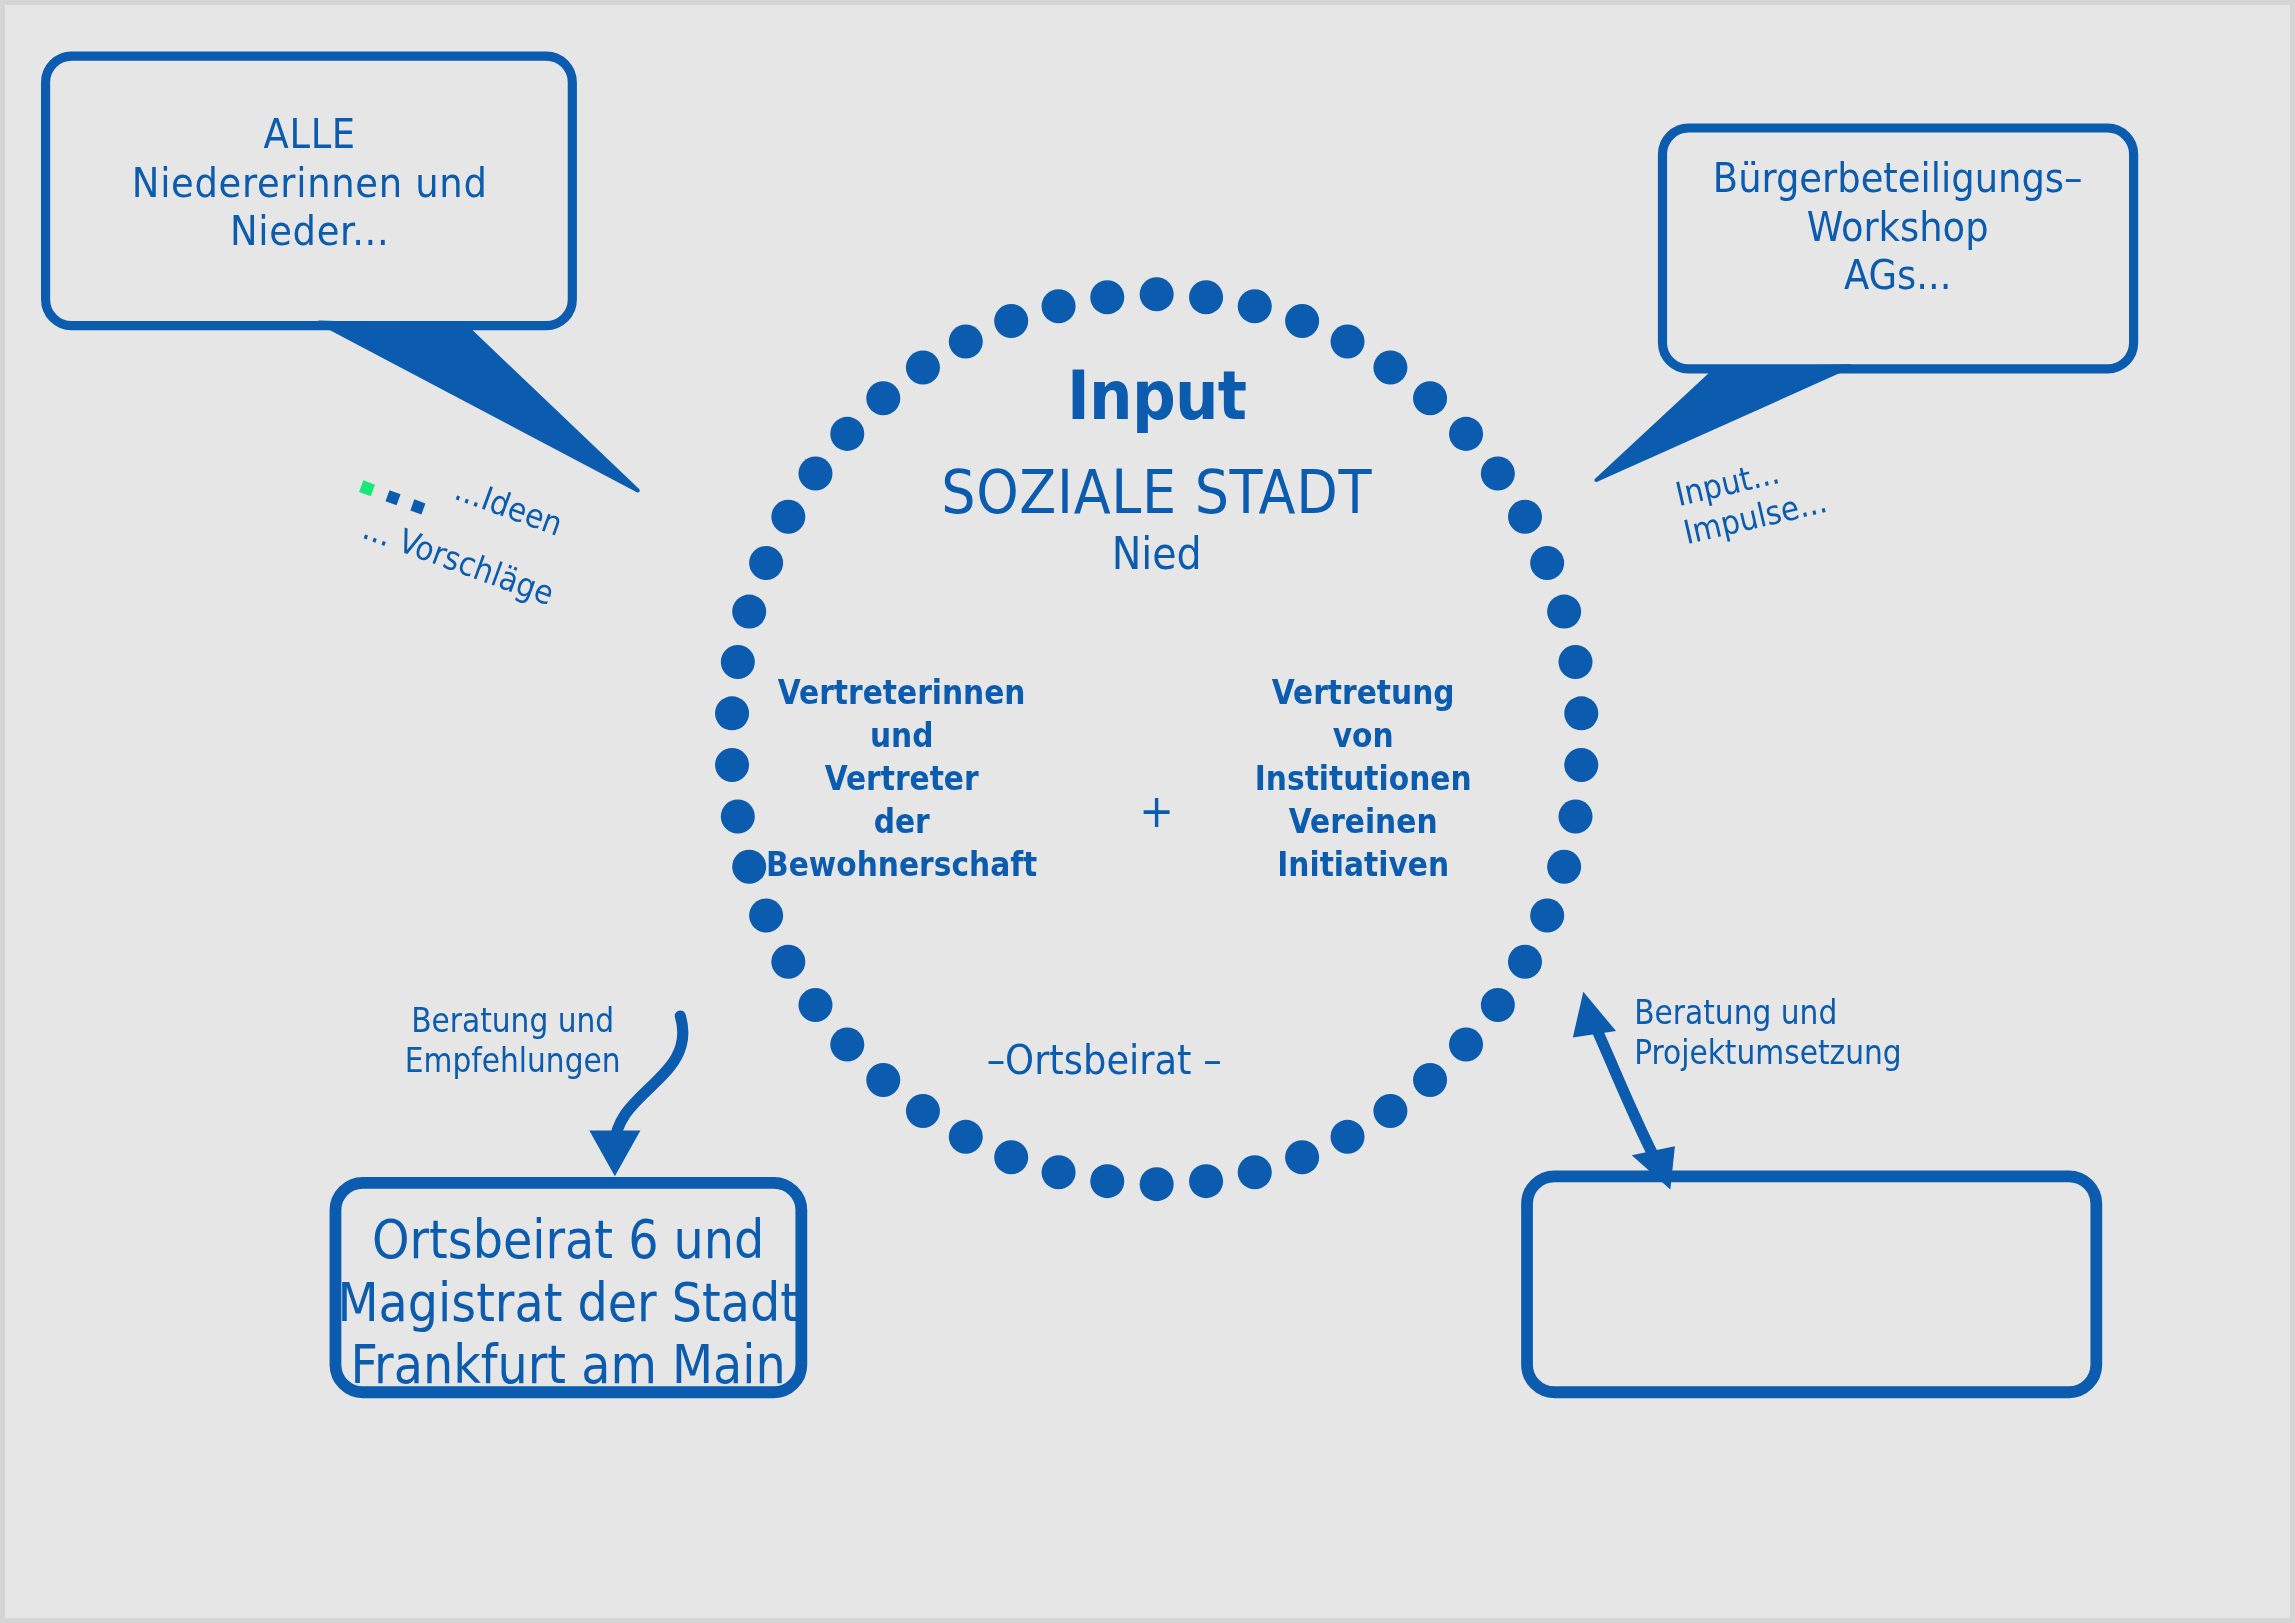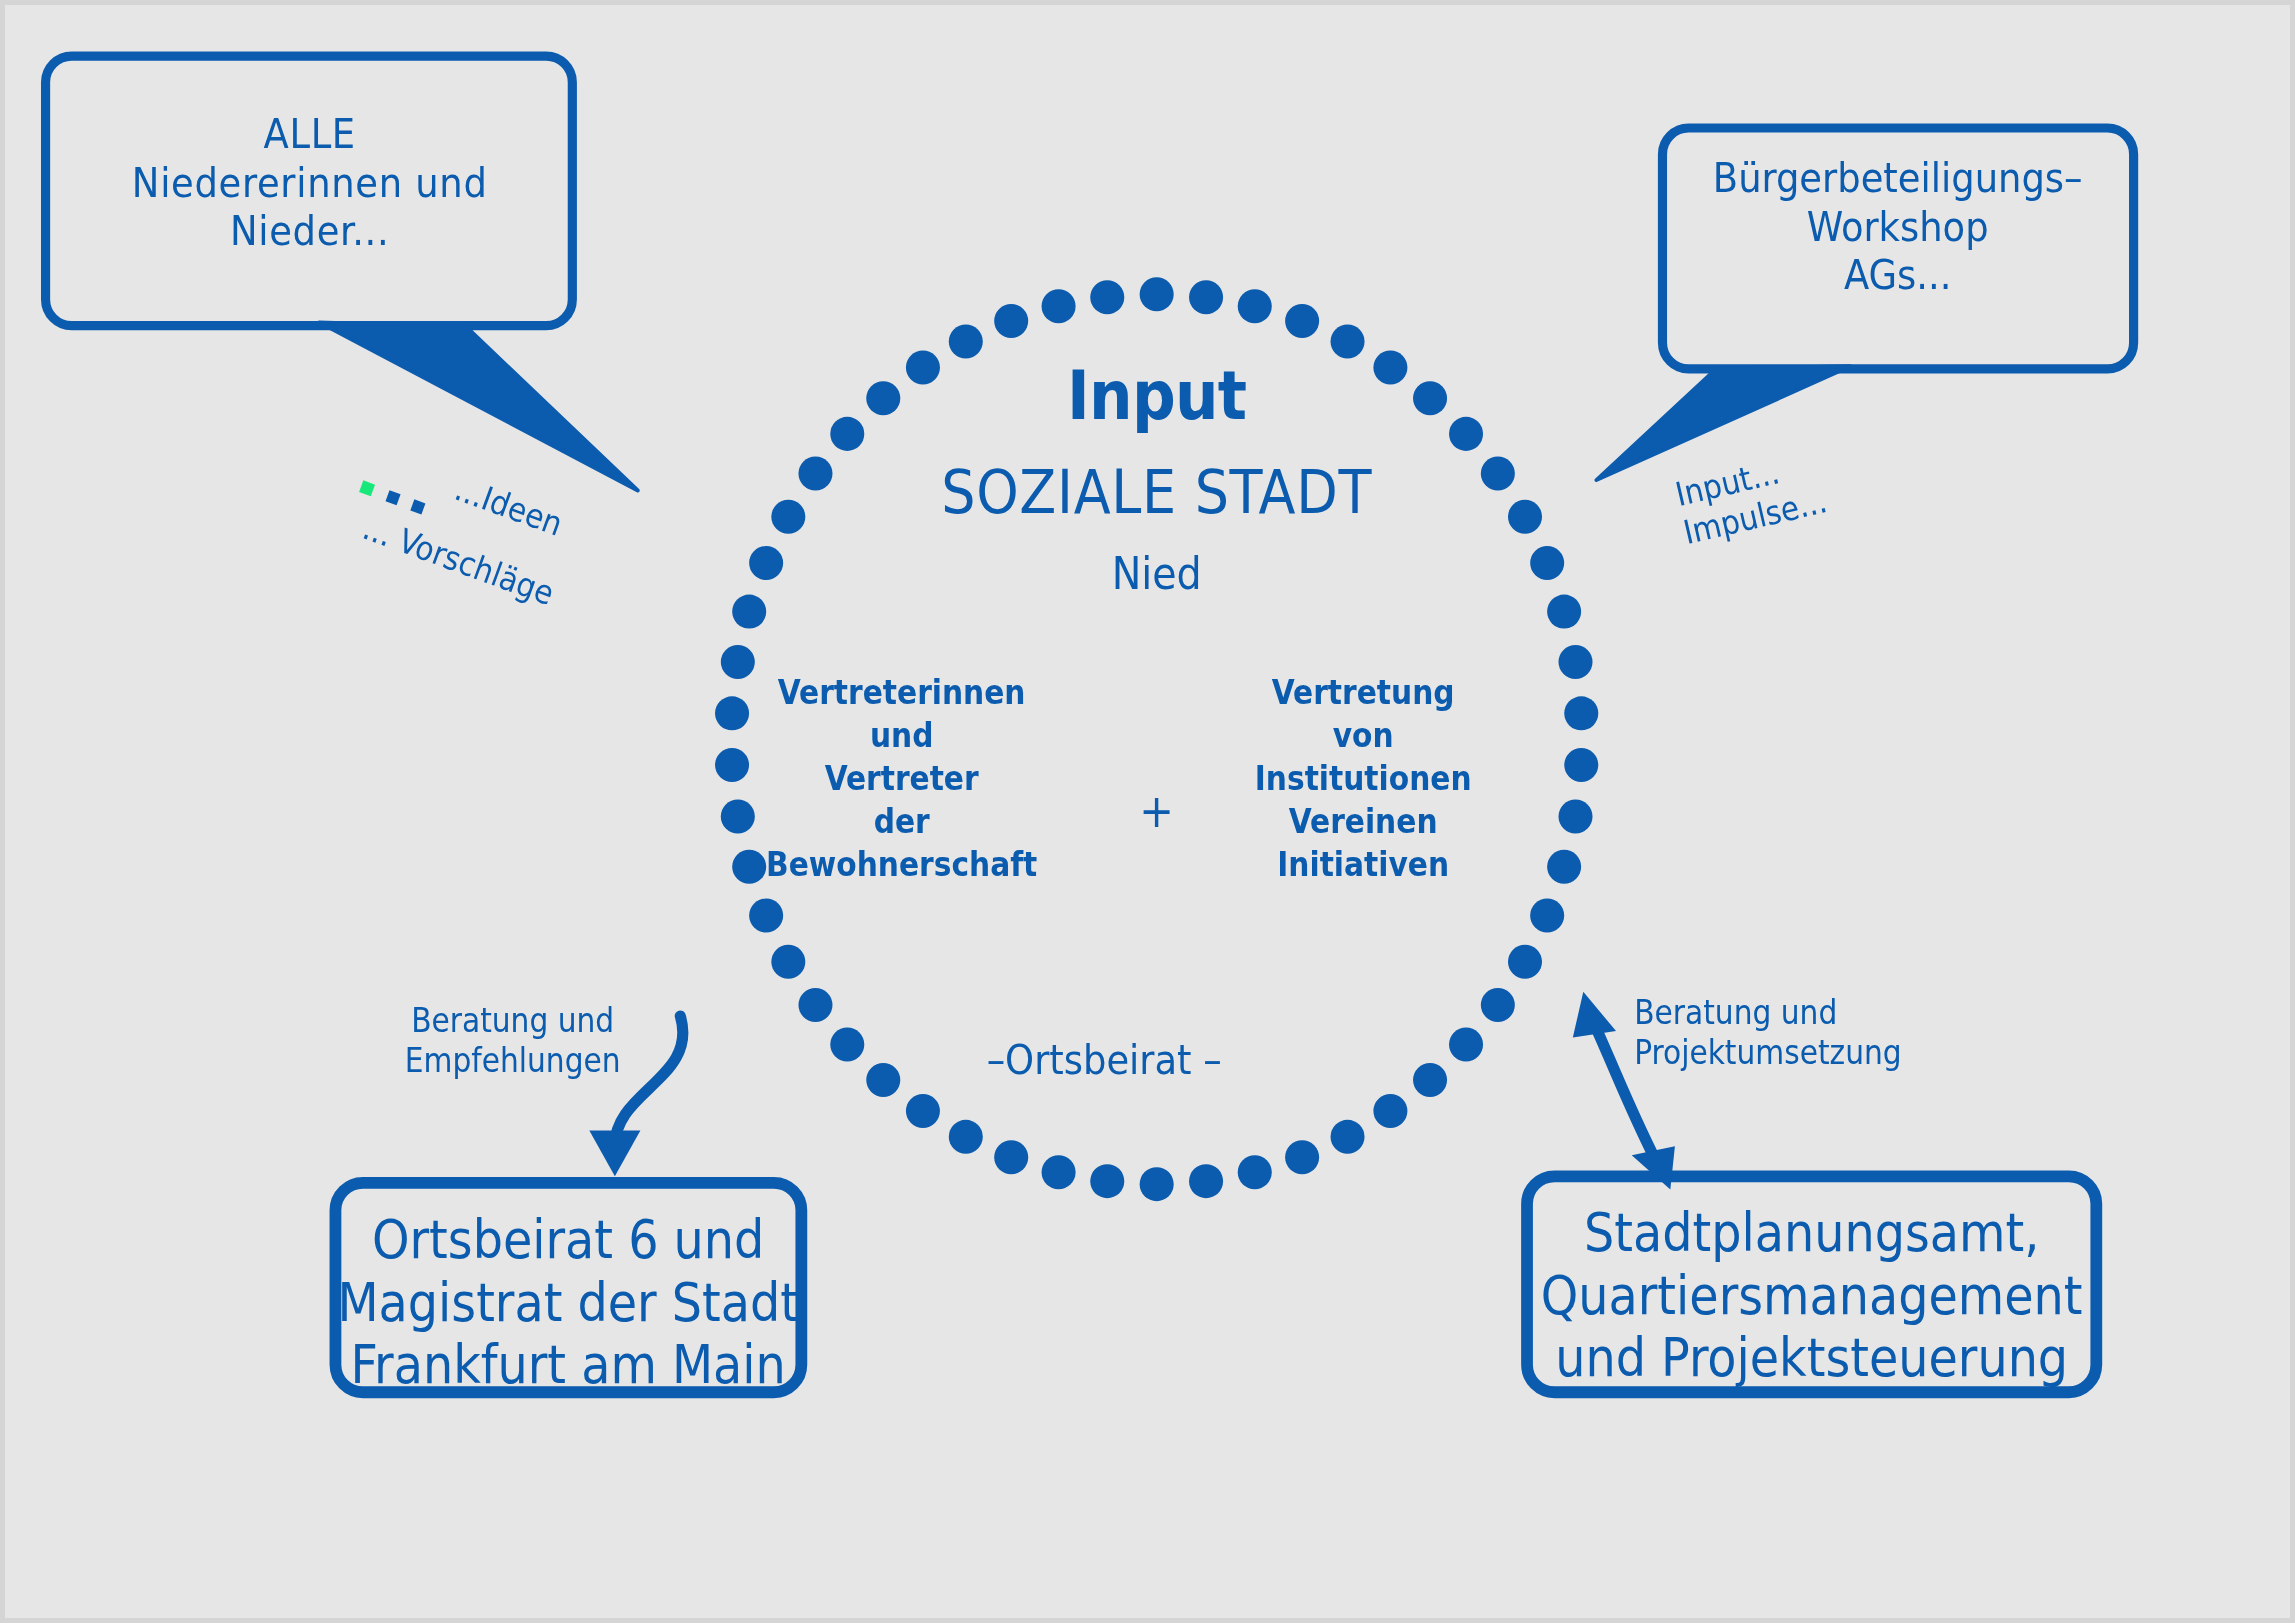--- a/index.html
+++ b/index.html
@@ -25,21 +25,21 @@
     line-height:1.18;
     white-space:pre-line;
     pointer-events:none;
   }
   .t-alle{font-size:41px;letter-spacing:0.7px;}
   .t-burger{font-size:41px;}
   .t-box{font-size:53px;}
   .t-annot{font-size:33px;line-height:1.22;}
   .t-center-title{font-size:68px;font-weight:bold;letter-spacing:-0.7px;}
   .t-center-sub{font-size:60px;letter-spacing:0.7px;}
-  .t-center-sub2{font-size:44px;margin-top:20px;}
+  .t-center-sub2{font-size:44px;}
   .t-col{font-size:33px;line-height:1.3;font-weight:bold;}
   .t-plus{font-size:46px;}
   .t-stimm{font-size:41px;}
   .rot-l1{transform:rotate(20deg);transform-origin:left top;}
   .rot-l2{transform:rotate(20deg);transform-origin:left top;}
   .rot-r{transform:rotate(-13deg);transform-origin:left top;}
 </style>
 </head>
 <body>
 
@@ -169,23 +169,20 @@
 von
 Institutionen
 Vereinen
 Initiativen</div>
 
   <div class="bubble-txt t-stimm" style="left:929px;top:1031px;width:340px;">–Ortsbeirat  –</div>
 
   <div class="bubble-txt t-box" style="left:330px;top:1204px;width:466px;">Ortsbeirat 6 und
 Magistrat der Stadt
 Frankfurt am Main</div>
-  <div class="bubble-txt t-box" style="left:1522px;top:1197px;width:569px;">Stadtplanungsamt,
-Quartiersmanagement
-und Projektsteuerung</div>
 
   <div class="bubble-txt rot-l1" style="left:458px;top:465px;width:275px;font-size:33px;text-align:left;">...Ideen</div>
   <div class="bubble-txt rot-l2" style="left:366px;top:504px;width:340px;font-size:33px;text-align:left;">...  Vorschläge</div>
 
   <div class="bubble-txt rot-r" style="left:1667px;top:472px;width:275px;font-size:33px;text-align:left;">Input...</div>
   <div class="bubble-txt rot-r" style="left:1675px;top:510px;width:301px;font-size:33px;text-align:left;">Impulse...</div>
 
   <div class="bubble-txt t-annot" style="left:370px;top:996px;width:275px;text-align:center;">Beratung und
 Empfehlungen</div>
   <div class="bubble-txt t-annot" style="left:1629px;top:988px;width:340px;text-align:left;">Beratung und

